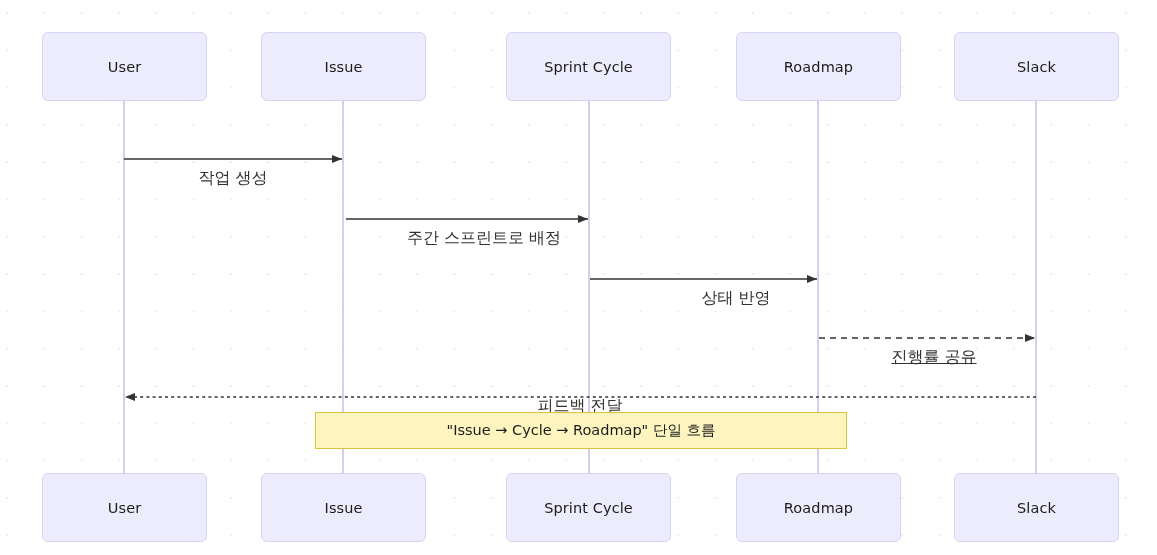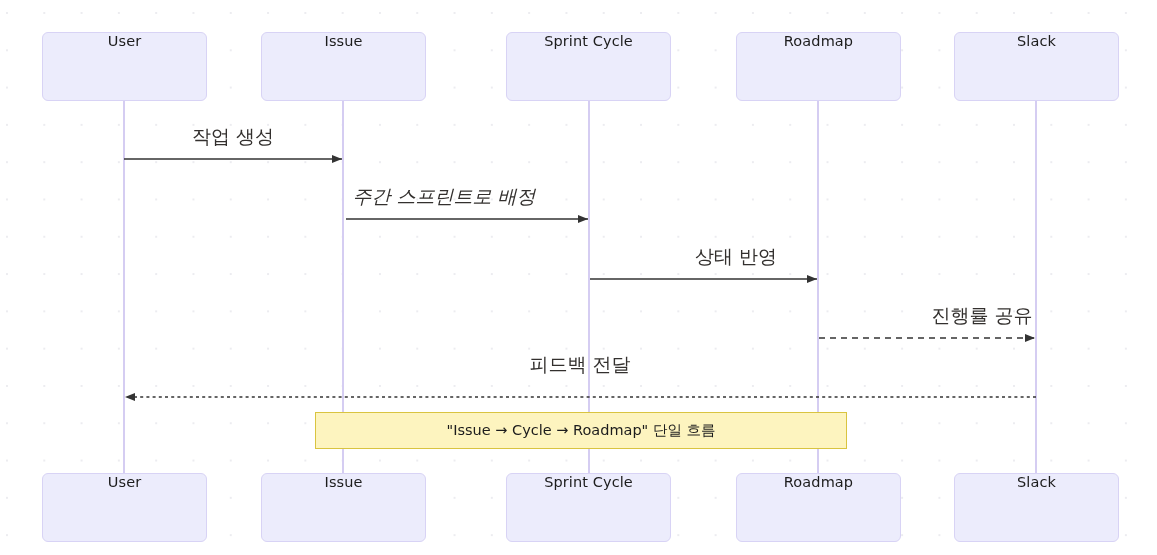--- a/index.html
+++ b/index.html
@@ -35,36 +35,37 @@
   
   .participant {
     position: absolute;
     width: 165px;
     height: 69px;
     box-sizing: border-box;
     background: #ececfc;
     border: 1px solid #d8d3f5;
     border-radius: 6px;
     display: flex;
-    align-items: flex-start;
+    align-items: center;
     justify-content: center;
   }
   .participant-label {
     font-size: 14.5px;
     color: #1c1c1c;
     letter-spacing: 0.1px;
     white-space: nowrap;
   }
   
   .msg-label {
     position: absolute;
     transform: translateX(-50%);
-    font-size: 19px;
+    font-size: 16px;
     color: #33302e;
     white-space: nowrap;
+    margin-top: 44px;
   }
   
   .note-box {
     position: absolute;
     box-sizing: border-box;
     background: #fdf4bf;
     border: 1px solid #d9c440;
     display: flex;
     align-items: center;
     justify-content: center;
@@ -134,23 +135,23 @@
       </div>
       <div class="participant" style="left: 736px; top: 473px;">
         <span class="participant-label">Roadmap</span>
       </div>
       <div class="participant" style="left: 954px; top: 473px;">
         <span class="participant-label">Slack</span>
       </div>
     </div>
   <div id="message-labels">
       <div class="msg-label" style="left: 233px; top: 124px;">작업 생성</div>
-      <div class="msg-label" style="left: 444px; top: 184px; font-style: italic;">주간 스프린트로 배정</div>
+      <div class="msg-label" style="left: 484px; top: 184px;">주간 스프린트로 배정</div>
       <div class="msg-label" style="left: 736px; top: 244px;">상태 반영</div>
-      <div class="msg-label" style="left: 982px; top: 303px;">진행률 공유</div>
+      <div class="msg-label" style="left: 934px; top: 303px; text-decoration: underline;">진행률 공유</div>
       <div class="msg-label" style="left: 580px; top: 352px;">피드백 전달</div>
     </div>
   <div id="notes">
       <div class="note-box" style="left: 315px; top: 412px; width: 532px; height: 37px;">
         <span class="note-text">"Issue → Cycle → Roadmap" 단일 흐름</span>
       </div>
     </div>
 
 </div>
 

